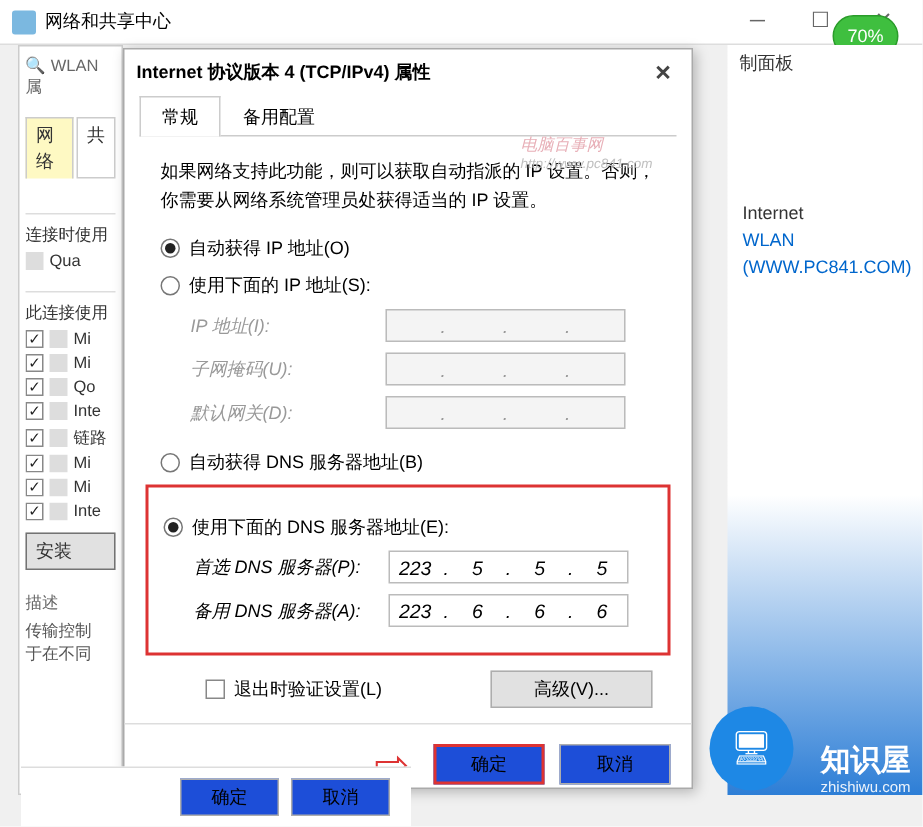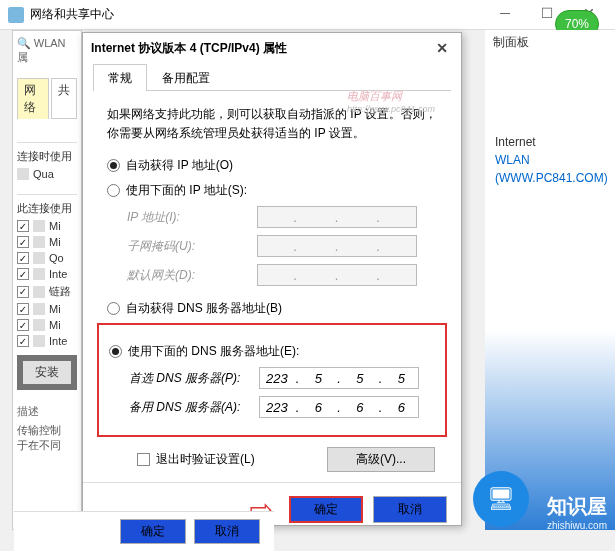--- a/index.html
+++ b/index.html
@@ -9,21 +9,21 @@
 .bg-window { position: absolute; top: 0; left: 0; right: 0; height: 30px; background: #fff; border-bottom: 1px solid #ddd; display: flex; align-items: center; padding: 0 8px; gap: 6px; }
 .bg-icon { width: 16px; height: 16px; background: #7bb8e0; border-radius: 2px; }
 .wincontrols { position: absolute; right: 6px; top: 0; display: flex; gap: 2px; }
 .wincontrols span { width: 40px; height: 26px; display: flex; align-items: center; justify-content: center; color: #666; font-size: 14px; }
 
 .back-panel { position: absolute; left: 12px; top: 30px; width: 70px; height: 500px; background: #fff; border: 1px solid #ccc; padding: 6px 4px; font-size: 11px; color: #333; }
 .back-panel .tab { border: 1px solid #ccc; padding: 3px 6px; margin: 6px 0 10px; display: inline-block; background: #fff; }
 .back-panel .row { display: flex; align-items: center; gap: 4px; margin: 4px 0; white-space: nowrap; overflow: hidden; }
 .back-panel .chk { width: 12px; height: 12px; border: 1px solid #888; display: inline-flex; align-items: center; justify-content: center; font-size: 10px; color: #222; flex-shrink: 0; }
 .back-panel .mini { width: 12px; height: 12px; background: #ddd; flex-shrink: 0; }
-.back-panel .btn { border: 6px solid #737373; background: #e1e1e1; padding: 3px 6px; margin-top: 8px; display: block; text-align: center; }
+.back-panel .btn { border: 1px solid #737373; background: #e1e1e1; padding: 3px 6px; margin-top: 8px; display: block; text-align: left; }
 .back-panel .desc { margin-top: 14px; color: #666; font-size: 11px; }
 .back-panel .sect { margin-top: 14px; padding-top: 6px; border-top: 1px solid #ddd; }
 
 .right-panel { position: absolute; right: 0; top: 30px; width: 130px; height: 500px; background: linear-gradient(#fff 60%, #2d7ed6); }
 .right-links { padding: 80px 10px 10px; font-size: 12px; color: #333; }
 .right-links a { color: #0066cc; display: block; margin-top: 4px; cursor: pointer; }
 .badge-pct { position: absolute; top: 10px; right: 16px; width: 44px; height: 28px; background: #3fbf3f; border: 1px solid #2a9c2a; border-radius: 14px; color: #fff; display: flex; align-items: center; justify-content: center; font-size: 12px; }
 .circle-icon { position: absolute; bottom: 24px; right: 86px; width: 56px; height: 56px; border-radius: 50%; background: #1e88e5; display: flex; align-items: center; justify-content: center; font-size: 22px; color: #fff; }
 .brand { position: absolute; bottom: 20px; right: 8px; color: #fff; text-align: right; }
 .brand .big { font-size: 20px; font-weight: bold; }

